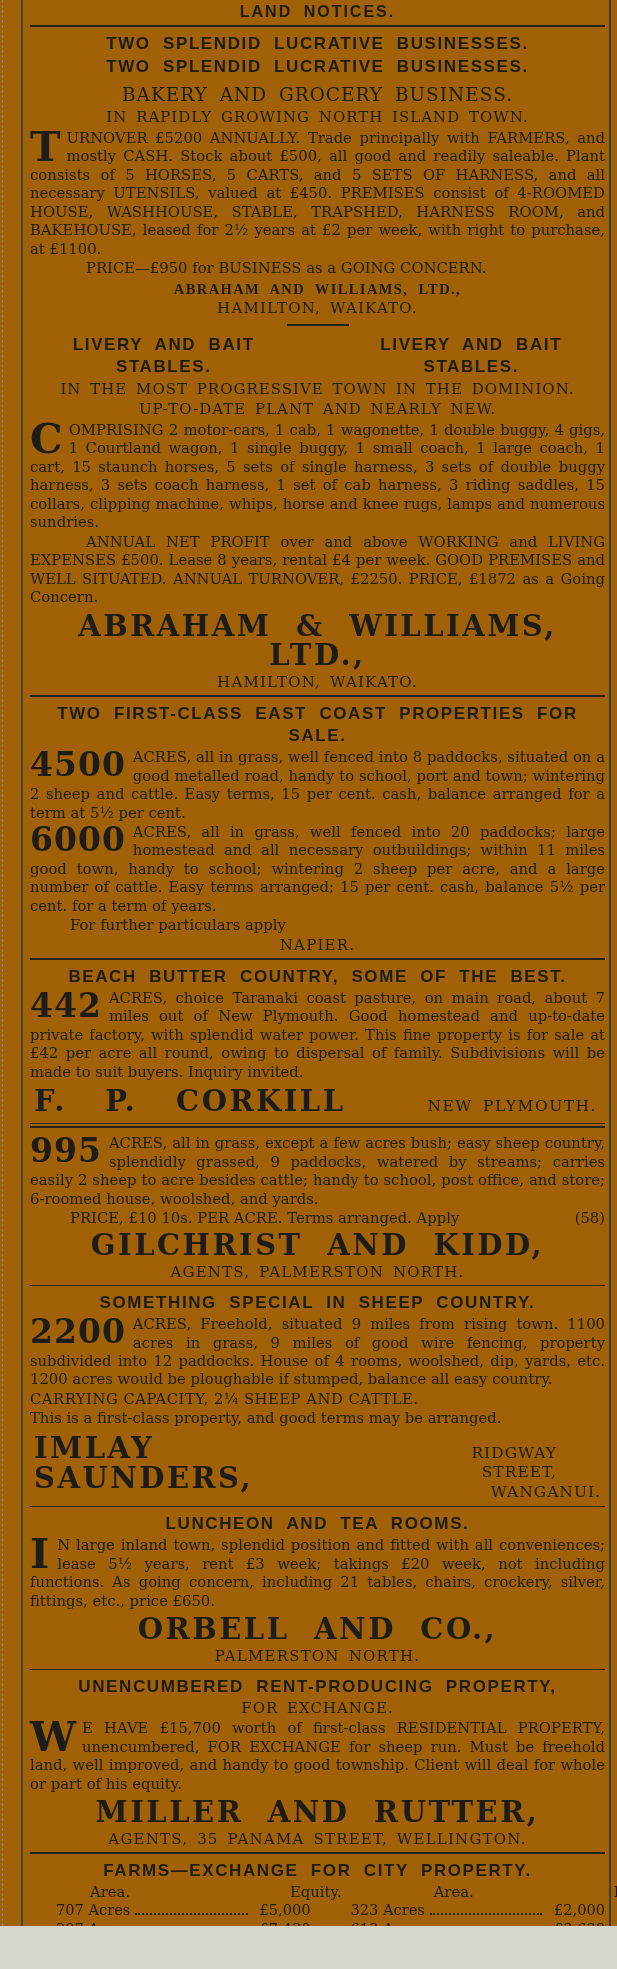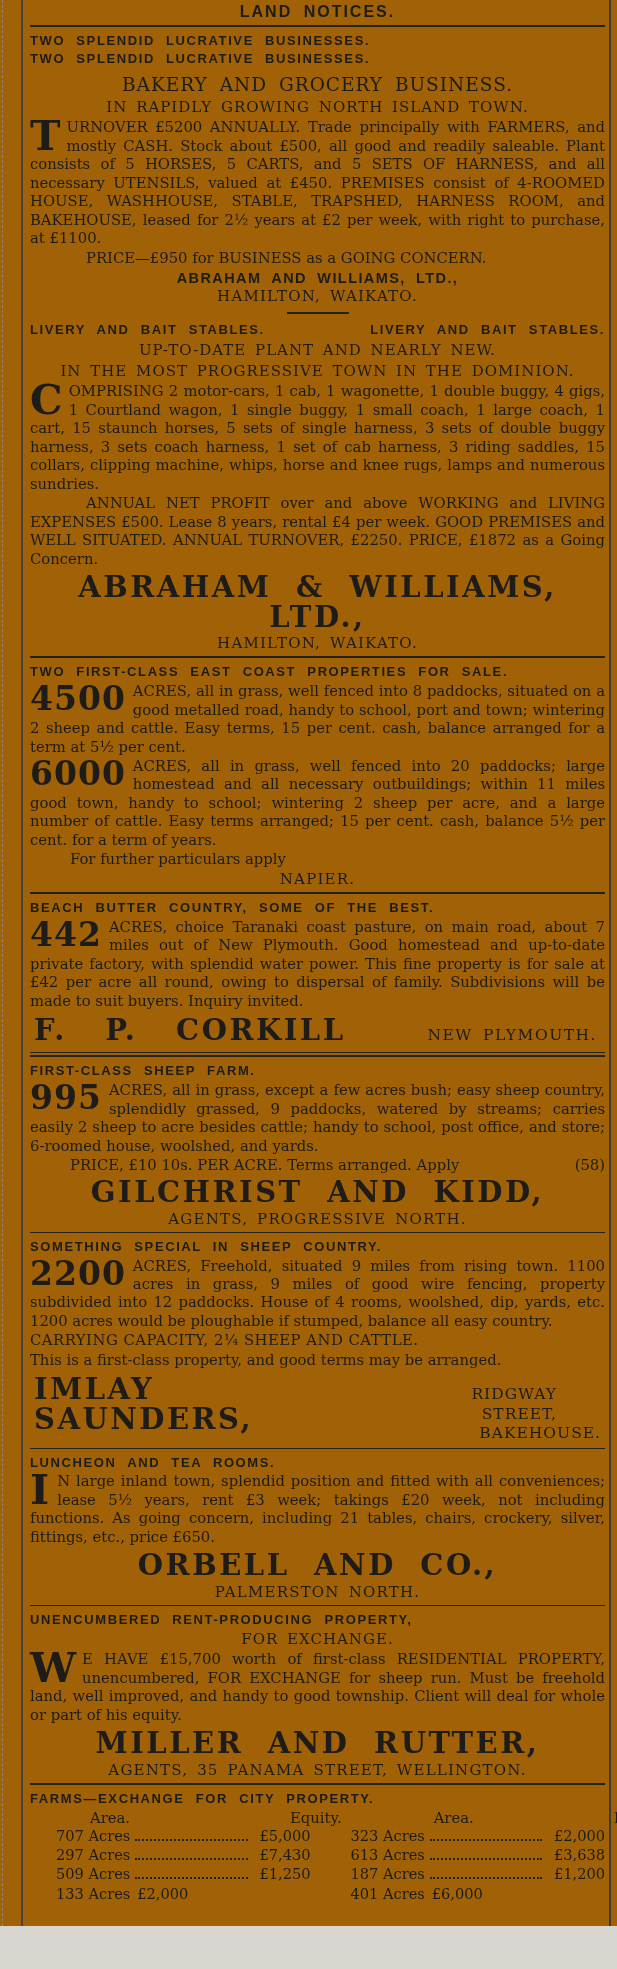--- a/index.html
+++ b/index.html
@@ -19,37 +19,37 @@
   .page-title {
     text-align:center; font-family:"Liberation Sans", sans-serif; font-weight:bold;
     font-size:16px; letter-spacing:2px; word-spacing:5px; padding-top:1px;
   }
   .rule { border:none; border-top:2px solid #23221e; margin:4px 0 6px; }
   .rule-thin { border:none; border-top:1.5px solid #23221e; margin:4px 0 6px; }
   .rule-double { border:none; border-top:1px solid #23221e; border-bottom:2px solid #23221e; height:2px; margin:4px 0 6px; }
   .dash-sep { width:62px; border:none; border-top:2px solid #23221e; margin:7px auto 7px; }
 
   .h-sans {
-    font-family:"Liberation Sans", sans-serif; font-weight:bold; 
-    font-size:13px; letter-spacing:1.6px; word-spacing:6px; line-height:1.3; margin:1px 0;
+    font-family:"Liberation Sans", sans-serif; font-weight:bold; text-align:center;
+    font-size:17px; letter-spacing:1.6px; word-spacing:6px; line-height:1.3; margin:1px 0;
   }
   .h-serif-lg { text-align:center; font-size:18.5px; letter-spacing:1px; word-spacing:5px; line-height:1.25; margin:2px 0; }
   .h-serif { text-align:center; font-size:15px; letter-spacing:1px; word-spacing:3px; line-height:1.3; margin:1px 0; }
 
   .bodytext { font-size:14.8px; line-height:1.25; text-align:justify; margin:1px 0; }
   .dropcap { float:left; font-size:41px; line-height:0.78; font-weight:bold; margin:3px 6px 0 0; }
   .bignum { float:left; font-size:33px; line-height:0.8; font-weight:bold; letter-spacing:1px; margin:4px 7px 0 0; }
 
   .display {
     text-align:center; font-weight:bold; font-size:29px; line-height:1.02;
     letter-spacing:2.5px; word-spacing:12px; margin:5px 0 2px;
   }
   .display-left { text-align:left; padding-left:4px; }
   .firm-sans {
-    font-family:Liberation Sans, sans-serif; font-weight:bold; text-align:center;
+    font-family:Liberation Serif, serif; font-weight:bold; text-align:center;
     font-size:14.5px; letter-spacing:1.4px; word-spacing:5px; margin:3px 0 0;
   }
   .loc { text-align:center; font-size:15px; letter-spacing:1.2px; word-spacing:3px; margin:1px 0 2px; }
 
   .indent { text-indent:56px; }
   .center { }
 
   .split-line { display:flex; justify-content:space-between; align-items:baseline;gap:40px; }
   .corkill-loc { font-size:15.5px; letter-spacing:1.5px; word-spacing:4px; padding:0 8px 4px 0; }
   .imlay-right { text-align:right; font-size:15.5px; letter-spacing:1px; line-height:1.25; padding-top:6px; }
@@ -96,22 +96,22 @@
     <div class="loc">HAMILTON, WAIKATO.</div>
   </section>
 
   <hr class="dash-sep">
 
   <section>
     <div class="split-line">
       <span class="h-sans">LIVERY AND BAIT STABLES.</span>
       <span class="h-sans">LIVERY AND BAIT STABLES.</span>
     </div>
+    <div class="h-serif">IN THE MOST PROGRESSIVE TOWN IN THE DOMINION.</div>
     <div class="h-serif">UP-TO-DATE PLANT AND NEARLY NEW.</div>
-    <div class="h-serif">IN THE MOST PROGRESSIVE TOWN IN THE DOMINION.</div>
     <p class="bodytext clearfix"><span class="dropcap">C</span><span>OMPRISING 2 motor-cars, 1 cab, 1 wagonette, 1 double buggy, 4 gigs, 1 Courtland wagon, 1 single buggy, 1 small coach, 1 large coach, 1 cart, 15 staunch horses, 5 sets of single harness, 3 sets of double buggy harness, 3 sets coach harness, 1 set of cab harness, 3 riding saddles, 15 collars, clipping machine, whips, horse and knee rugs, lamps and numerous sundries.</span></p>
     <p class="bodytext indent">ANNUAL NET PROFIT over and above WORKING and LIVING EXPENSES £500. Lease 8 years, rental £4 per week. GOOD PREMISES and WELL SITUATED. ANNUAL TURNOVER, £2250. PRICE, £1872 as a Going Concern.</p>
     <div class="display">ABRAHAM &amp; WILLIAMS, LTD.,</div>
     <div class="loc">HAMILTON, WAIKATO.</div>
   </section>
 
   <hr class="rule">
 
   <section>
     <div class="h-sans">TWO FIRST-CLASS EAST COAST PROPERTIES FOR SALE.</div>
@@ -128,42 +128,41 @@
     <p class="bodytext clearfix"><span class="bignum">442</span><span>ACRES, choice Taranaki coast pasture, on main road, about 7 miles out of New Plymouth. Good homestead and up-to-date private factory, with splendid water power. This fine property is for sale at £42 per acre all round, owing to dispersal of family. Subdivisions will be made to suit buyers. Inquiry invited.</span></p>
     <div class="split-line">
       <span class="display display-left" style="word-spacing:26px;">F. P. CORKILL</span>
       <span class="corkill-loc">NEW PLYMOUTH.</span>
     </div>
   </section>
 
   <hr class="rule-double">
 
   <section>
-    <div class="h-sans">FIRST-CLASS SHEEP FARM.</div>
     <p class="bodytext clearfix"><span class="bignum">995</span><span>ACRES, all in grass, except a few acres bush; easy sheep country, splendidly grassed, 9 paddocks, watered by streams; carries easily 2 sheep to acre besides cattle; handy to school, post office, and store; 6-roomed house, woolshed, and yards.</span></p>
     <div class="price-ref">
       <span class="p">PRICE, £10 10s. PER ACRE.   Terms arranged.   Apply</span>
       <span>(58)</span>
     </div>
     <div class="display">GILCHRIST AND KIDD,</div>
-    <div class="loc">AGENTS, PROGRESSIVE NORTH.</div>
+    <div class="loc">AGENTS, PALMERSTON NORTH.</div>
   </section>
 
   <hr class="rule-thin">
 
   <section>
     <div class="h-sans">SOMETHING SPECIAL IN SHEEP COUNTRY.</div>
     <p class="bodytext clearfix"><span class="bignum">2200</span><span>ACRES, Freehold, situated 9 miles from rising town. 1100 acres in grass, 9 miles of good wire fencing, property subdivided into 12 paddocks. House of 4 rooms, woolshed, dip, yards, etc. 1200 acres would be ploughable if stumped, balance all easy country.</span></p>
     <p class="bodytext center" style="letter-spacing:0.5px;">CARRYING CAPACITY, 2¼ SHEEP AND CATTLE.</p>
     <p class="bodytext center">This is a first-class property, and good terms may be arranged.</p>
     <div class="split-line">
       <span class="display display-left" style="word-spacing:8px;">IMLAY SAUNDERS,</span>
       <span class="imlay-right">
         <span class="l1" style="display:block;">RIDGWAY STREET,</span>
-        <span class="l2" style="display:block;">BAKEHOUSE.</span>
+        <span class="l2" style="display:block;">WANGANUI.</span>
       </span>
     </div>
   </section>
 
   <hr class="rule-thin">
 
   <section>
     <div class="h-sans">LUNCHEON AND TEA ROOMS.</div>
     <p class="bodytext clearfix"><span class="dropcap" style="margin-right:8px;">I</span><span>N large inland town, splendid position and fitted with all conveniences; lease 5½ years, rent £3 week; takings £20 week, not including functions. As going concern, including 21 tables, chairs, crockery, silver, fittings, etc., price £650.</span></p>
     <div class="display">ORBELL AND CO.,</div>

